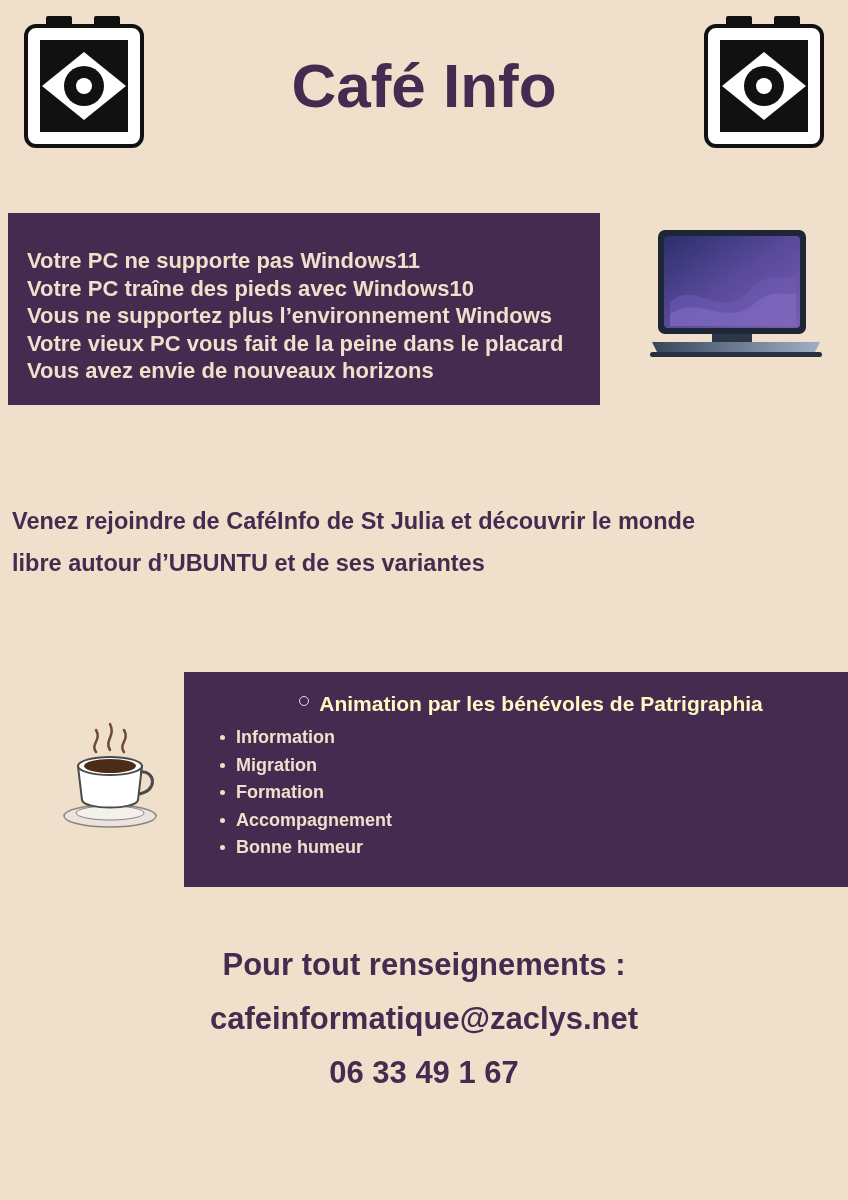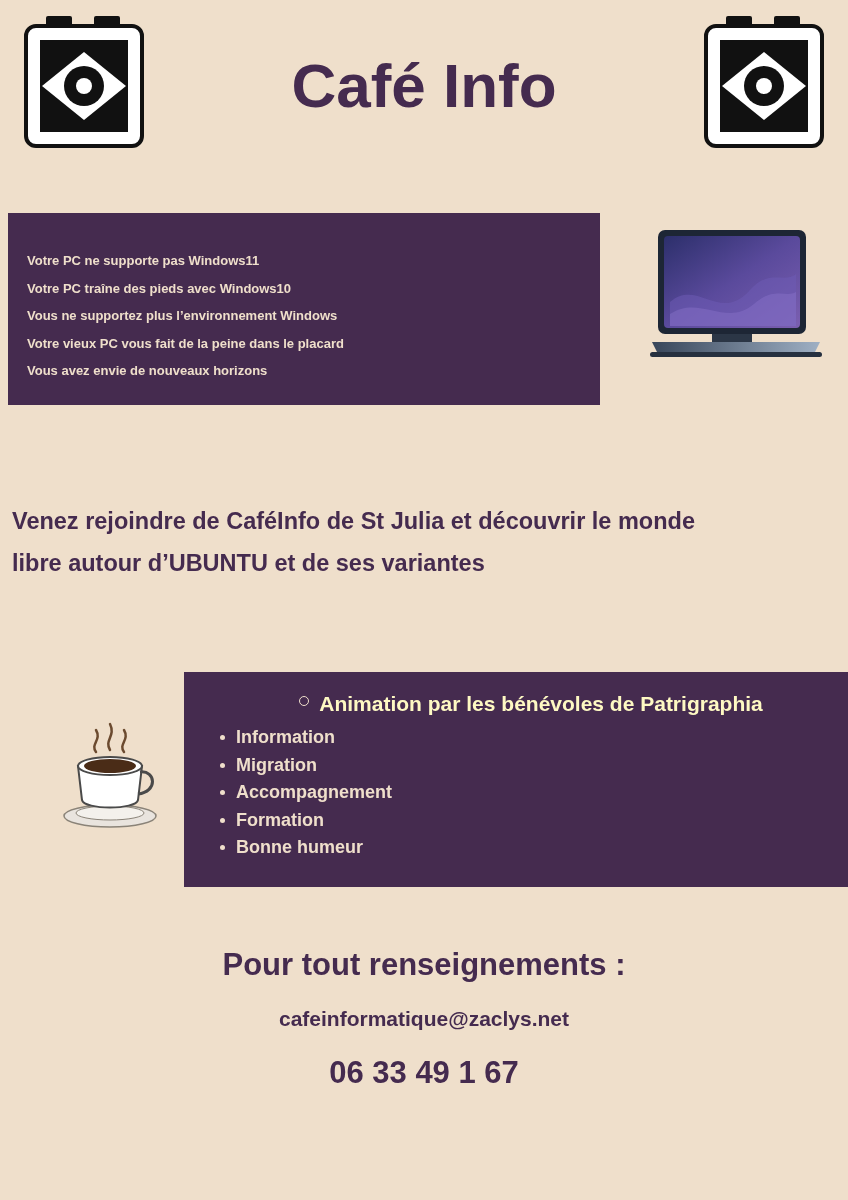--- a/index.html
+++ b/index.html
@@ -49,21 +49,21 @@
     left: 8px;
     top: 213px;
     width: 592px;
     height: 192px;
     background: #452B4F;
     box-sizing: border-box;
     padding: 34px 0 0 19px;
   }
   .problems-panel .line {
     color: #efdfcb;
-    font-size: 13px;
+    font-size: 22px;
     font-weight: bold;
     line-height: 27.5px;
     white-space: nowrap;
   }
 
   
   .laptop {
     position: absolute;
     left: 650px;
     top: 228px;
@@ -155,21 +155,21 @@
     width: 100%;
     text-align: center;
     color: #452B4F;
   }
   .contact .line1 {
     font-size: 31px;
     font-weight: bold;
     line-height: 54px;
   }
   .contact .line2 {
-    font-size: 21px;
+    font-size: 31px;
     font-weight: bold;
     line-height: 54px;
   }
   .contact .line3 {
     font-size: 31px;
     font-weight: bold;
     line-height: 54px;
   }
 </style>
 </head>
@@ -256,22 +256,22 @@
   </svg>
 </div>
 
 <div class="activities-panel">
   <div class="activities-heading">
     <span class="hollow-bullet"></span><span>Animation par les bénévoles de Patrigraphia</span>
   </div>
   <ul class="activities-list">
     <li>Information</li>
     <li>Migration</li>
+    <li>Formation</li>
     <li>Accompagnement</li>
-    <li>Formation</li>
     <li>Bonne humeur</li>
   </ul>
 </div>
 
 <div class="contact">
   <div class="line1">Pour tout renseignements :</div>
   <div class="line2">cafeinformatique@zaclys.net</div>
   <div class="line3">06 33 49 1 67</div>
 </div>
 

